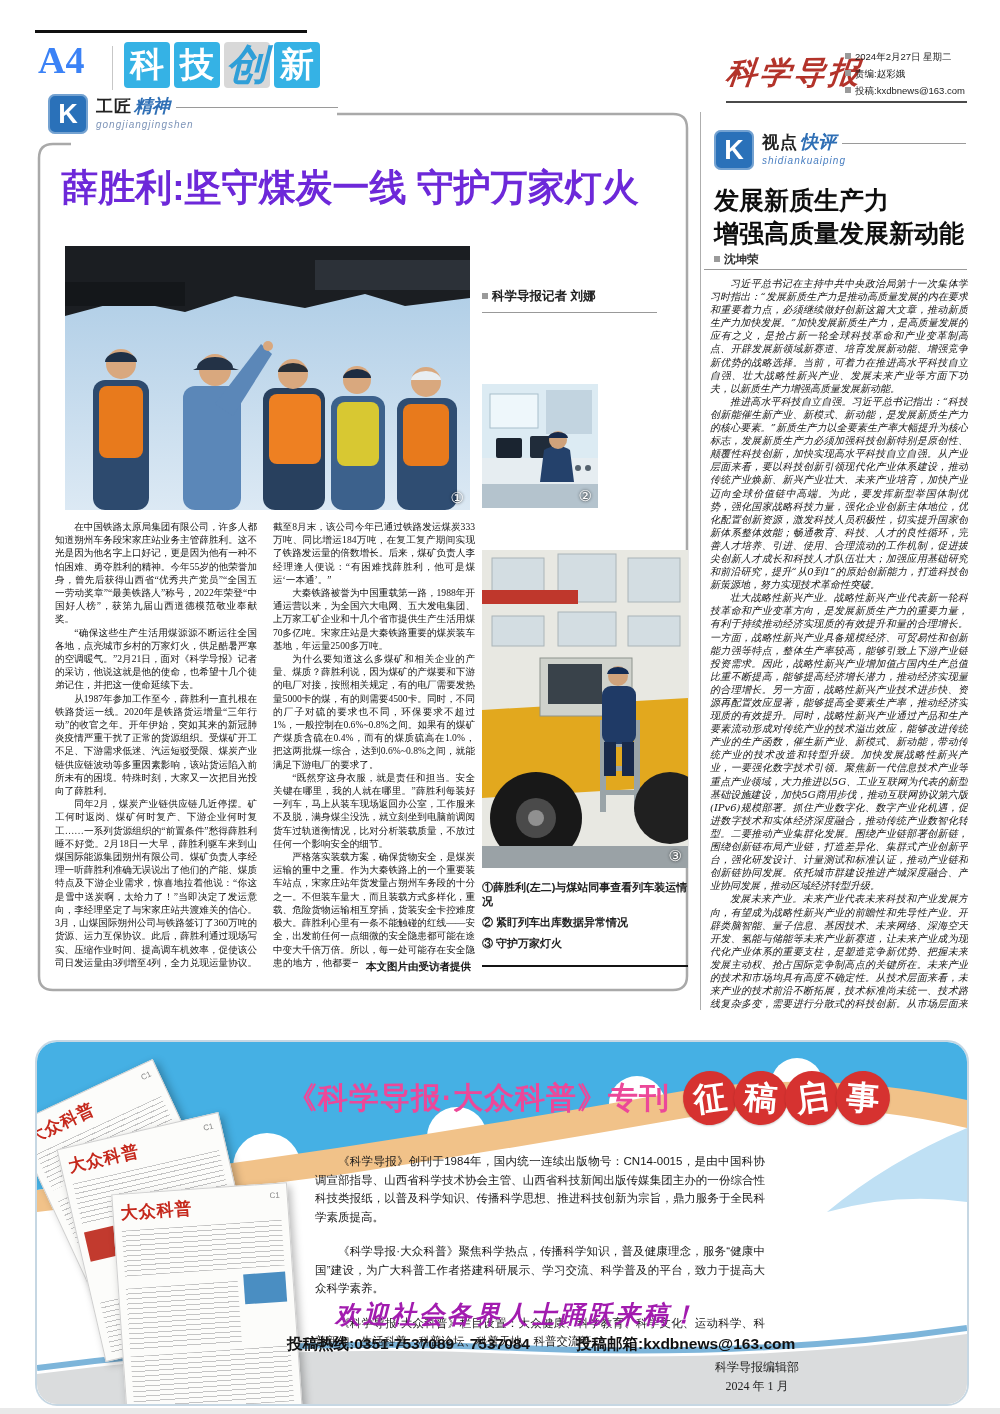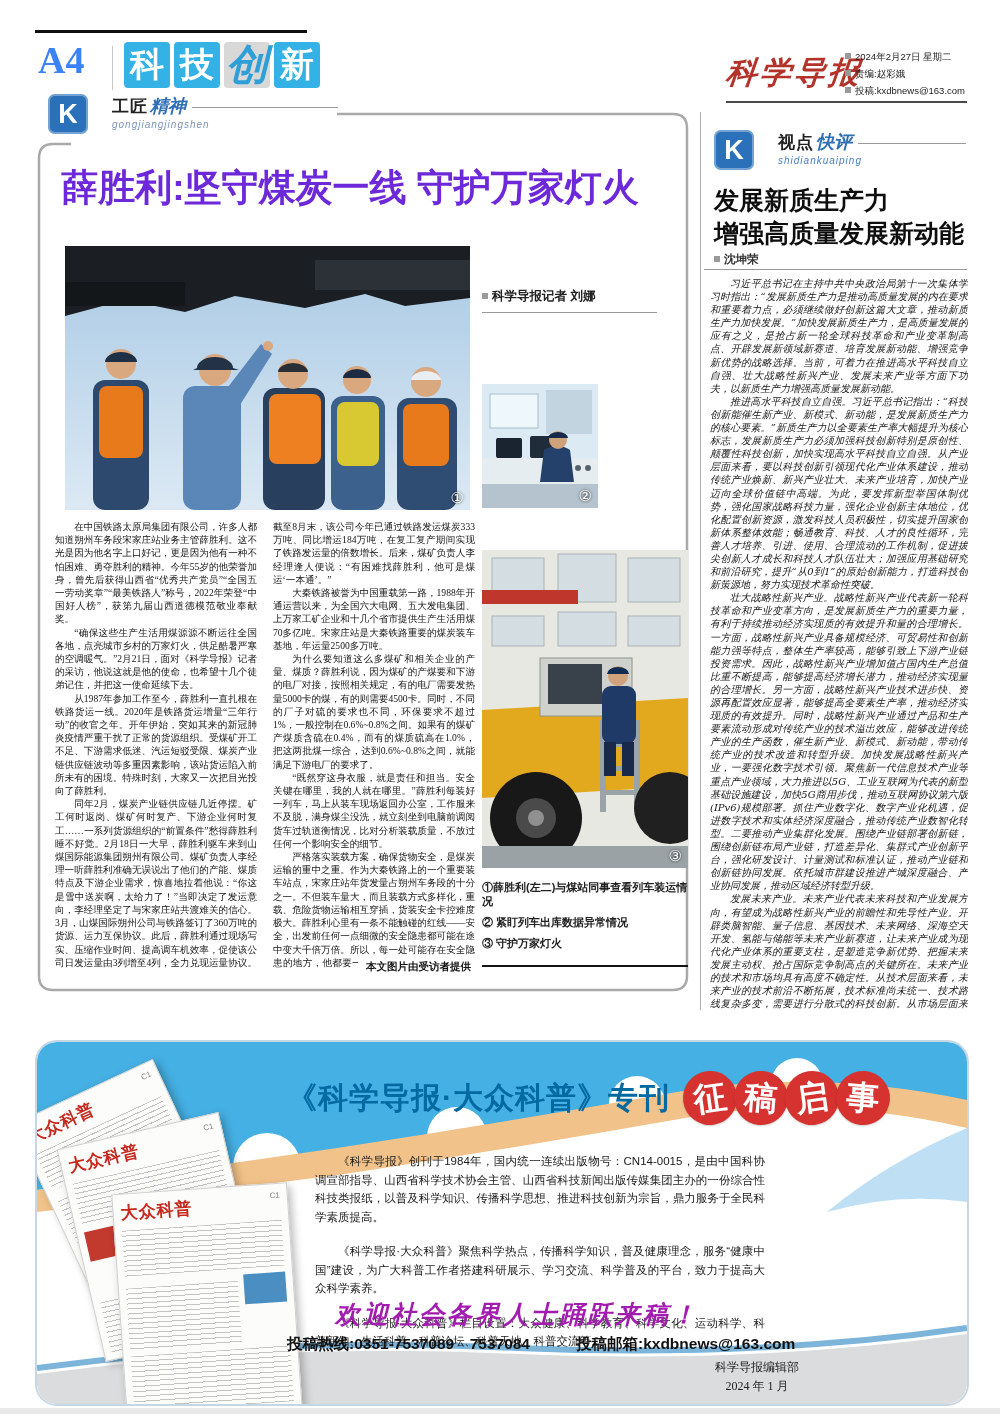--- a/index.html
+++ b/index.html
@@ -23,21 +23,21 @@
   .sq{display:inline-block;width:6px;height:6px;background:#9a9a9a;margin-right:4px;vertical-align:1px;}
   .pub-underline{left:726px;top:101px;width:241px;height:2px;background:#4a4a4a;}
 
   
   .frame-svg{left:37px;top:112px;}
   .tag{display:flex;align-items:flex-start;}
   .tag-main{left:48px;top:94px;width:290px;}
   .k-box{width:40px;height:40px;border-radius:7px;background:#2a71b9;color:#fff;font-size:27px;
          font-weight:bold;display:flex;align-items:center;justify-content:center;flex:0 0 auto;
          box-shadow:inset 0 0 0 2px rgba(255,255,255,.35);}
-  .tag-right{margin-left:24px;flex:1;}
+  .tag-right{margin-left:8px;flex:1;}
   .tag-row{display:flex;align-items:baseline;}
   .t-black{font-size:17px;font-weight:bold;color:#222;letter-spacing:1px;}
   .t-blue{font-size:18px;font-weight:bold;font-style:italic;color:#2f6fb5;
           font-family:"DejaVu Serif",serif;margin-left:2px;}
   .tag-line{flex:1;border-bottom:1px solid #9a9a9a;margin-left:6px;transform:translateY(-4px);}
   .pinyin{font-size:10px;font-style:italic;letter-spacing:1px;margin-top:1px;}
   .pinyin.gray{color:#7d94b8;}
   .pinyin.blue{color:#4a7fc1;}
   .headline{left:40px;top:163px;width:620px;text-align:center;font-size:37px;font-weight:800;
             letter-spacing:0px;color:#6d28d9;white-space:nowrap;}
@@ -81,21 +81,21 @@
   .np-card.c2{left:36px;top:50px;width:150px;height:202px;transform:rotate(-13deg);}
   .np-card.c3{left:76px;top:110px;width:160px;height:212px;transform:rotate(-4deg);}
   .np-head{display:flex;justify-content:space-between;align-items:flex-start;}
   .np-title{color:#c5281c;font-size:17px;font-weight:bold;letter-spacing:1px;}
   .np-corner{color:#888;font-size:8px;}
   .np-lines{margin-top:6px;background:repeating-linear-gradient(#c4c4c4 0 1px,transparent 1px 5px);}
   .np-row{display:flex;gap:6px;margin-top:6px;}
   .np-img{width:42px;height:30px;background:#4a8ec2;flex:0 0 auto;}
   .np-img.red{background:#c23a2e;}
   .ad-title-row{position:absolute;left:250px;top:26px;height:60px;display:flex;align-items:center;}
-  .ad-series-title{font-size:30px;font-weight:800;color:#0369a1;letter-spacing:1px;white-space:nowrap;}
+  .ad-series-title{font-size:30px;font-weight:800;color:#ec4899;letter-spacing:1px;white-space:nowrap;}
   .stamps{display:flex;margin-left:16px;}
   .stamp{width:54px;height:54px;border-radius:50%;background:#d63230;color:#fff;font-size:33px;
          font-weight:bold;display:flex;align-items:center;justify-content:center;margin-left:-3px;
          font-family:"DejaVu Serif",serif;box-shadow:0 1px 2px rgba(0,0,0,.2);}
   .stamp:nth-child(odd){transform:rotate(-8deg);}
   .stamp:nth-child(even){transform:rotate(5deg);}
   .ad-paras{position:absolute;left:262px;top:94px;width:482px;font-size:11.5px;line-height:18.5px;
             text-align:justify;color:#1a1a1a;}
   .ad-paras p{margin:16px;text-indent:2em;font-weight:500;}
   .slogan{position:absolute;left:200px;top:256px;width:560px;text-align:center;

